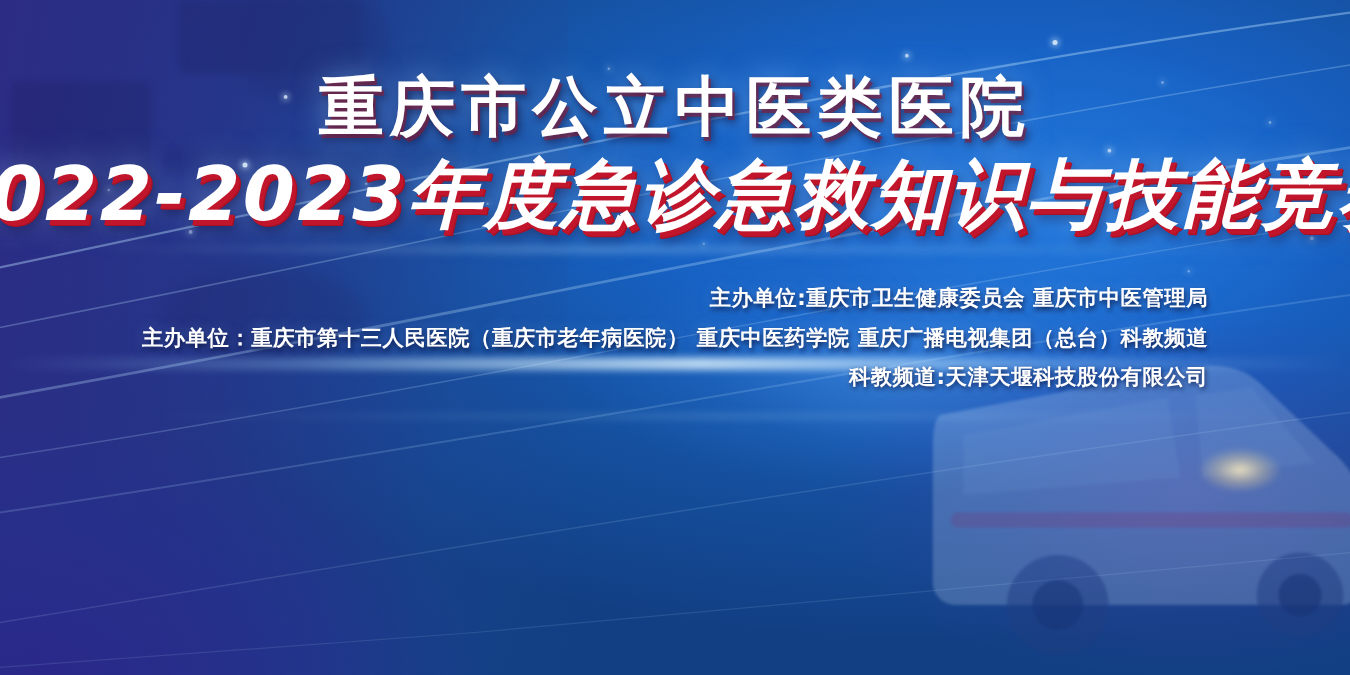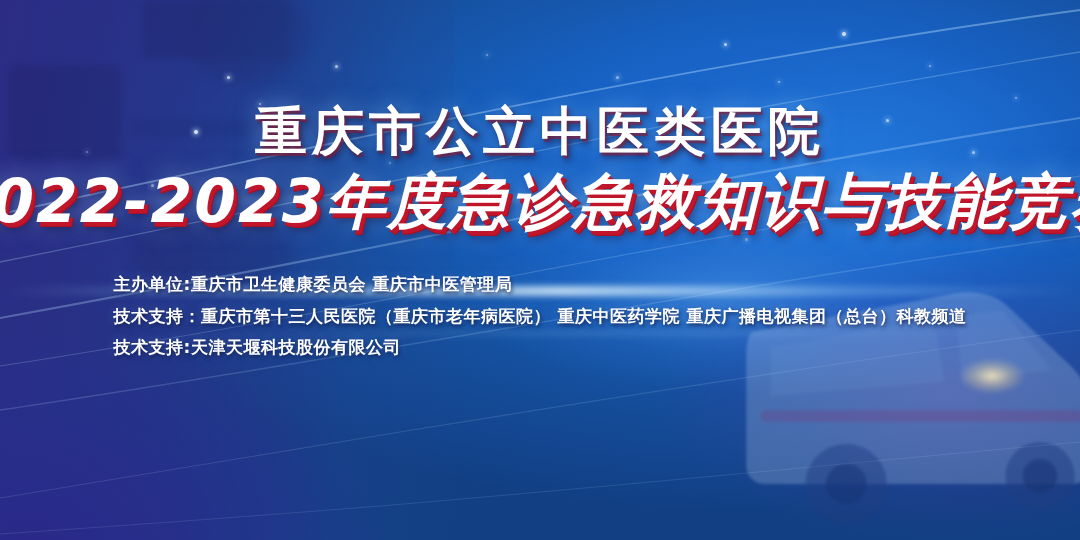--- a/index.html
+++ b/index.html
@@ -136,21 +136,21 @@
   
   .content {
     position: absolute;
     inset: 0;
     display: flex;
     flex-direction: column;
     align-items: center;
   }
 
   .title-main {
-    margin-top: 105px;
+    margin-top: 60px;
     font-size: 52px;
     line-height: 1;
     font-weight: bold;
     color: #ffffff;
     letter-spacing: 5px;
     white-space: nowrap;
     font-family: "DejaVu Sans", "Liberation Sans", sans-serif;
     text-shadow:
       2px 3px 0 rgba(150,20,40,0.55),
       3px 5px 7px rgba(12,20,70,0.75),
@@ -171,21 +171,21 @@
       3px 4px 0 #c0152a,
       4px 5px 0 #a81024,
       5px 7px 9px rgba(15,20,70,0.6),
       0 0 26px rgba(170,215,255,0.5);
   }
 
   .credits {
     margin-top: 44px;
     display: flex;
     flex-direction: column;
-    align-items: flex-start;
+    align-items: flex-end;
     gap: 13px;
   }
   .credit-line {
     font-size: 17px;
     line-height: 1.1;
     color: #ffffff;
     font-weight: bold;
     white-space: nowrap;
     letter-spacing: 0.5px;
     font-family: "DejaVu Sans", "Liberation Sans", sans-serif;
@@ -281,18 +281,18 @@
     <span style="left:42%; top:20%; width:2px; height:2px; opacity:.35;"></span>
   </div>
 
   <div class="content">
     <div class="title-main">重庆市公立中医类医院</div>
 
     <div class="title-sub">2022-2023年度急诊急救知识与技能竞赛</div>
 
     <div class="credits">
       <div class="credit-line">主办单位:重庆市卫生健康委员会  重庆市中医管理局</div>
-      <div class="credit-line">技术支持：重庆市第十三人民医院（重庆市老年病医院）  重庆中医药学院  重庆广播电视集团（总台）科教频道</div>
-      <div class="credit-line">技术支持:天津天堰科技股份有限公司</div>
+      <div class="credit-line">主办单位：重庆市第十三人民医院（重庆市老年病医院）  重庆中医药学院  重庆广播电视集团（总台）科教频道</div>
+      <div class="credit-line">科教频道:天津天堰科技股份有限公司</div>
     </div>
   </div>
 
 </div>
 
 </body></html>

